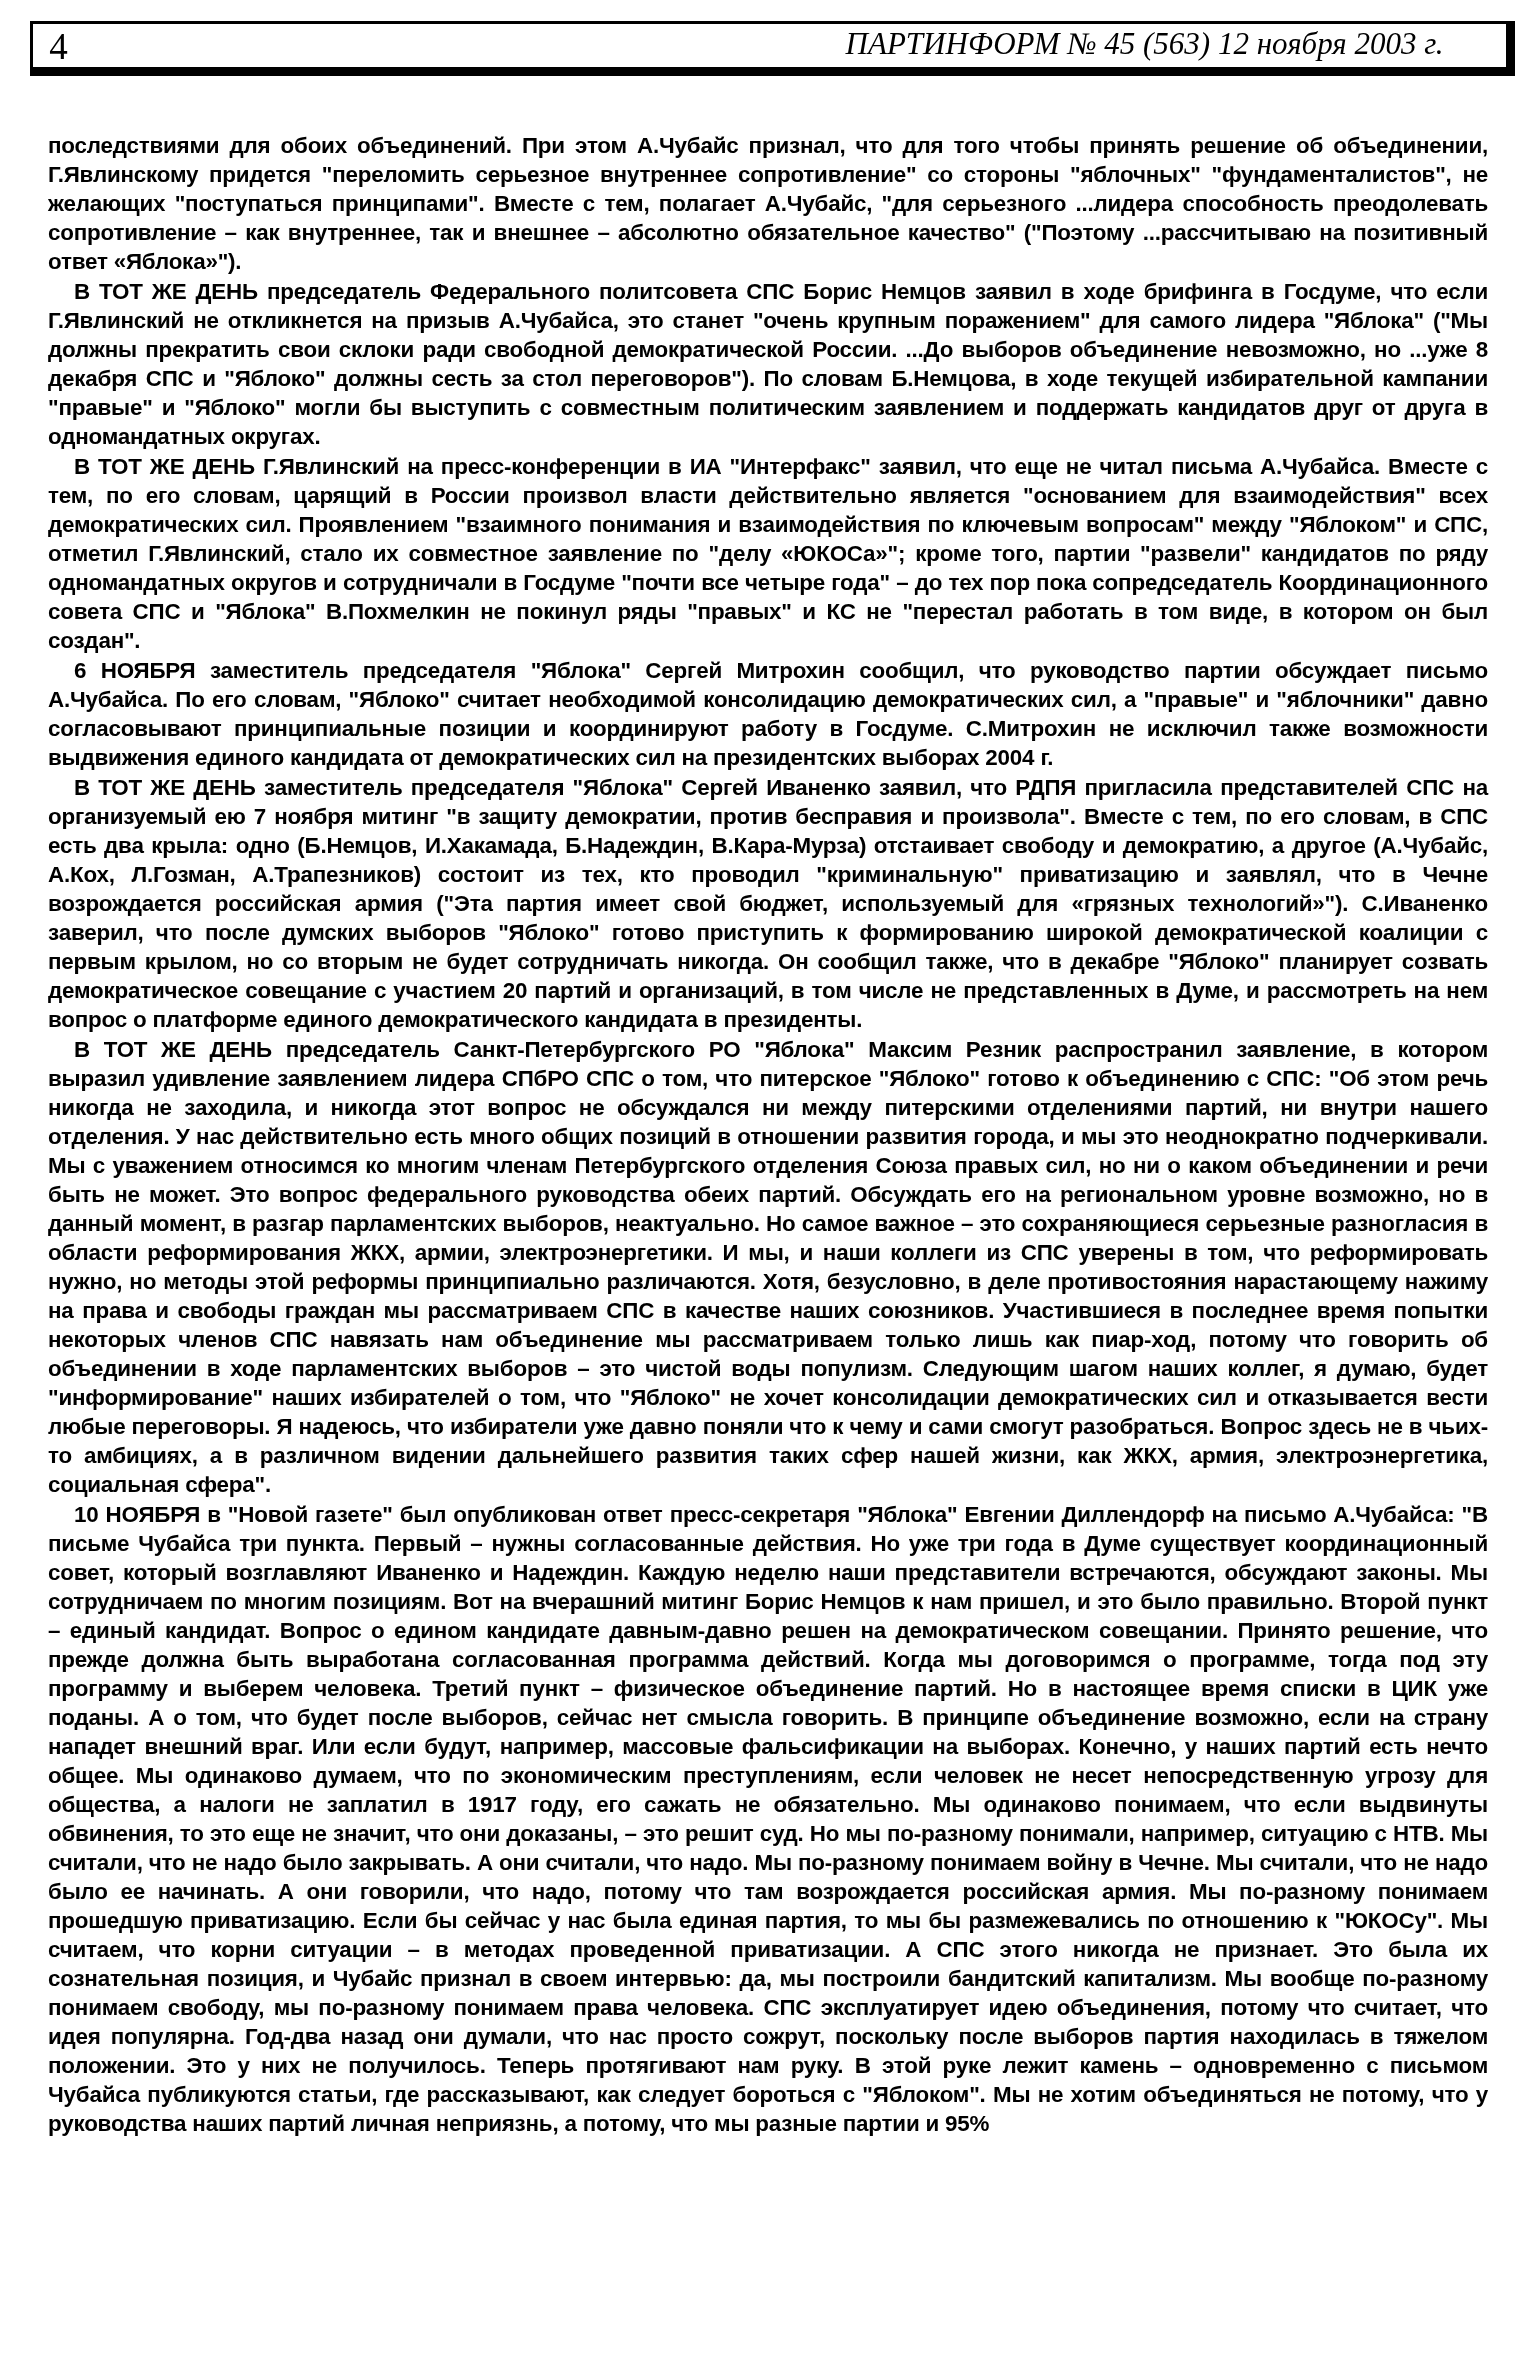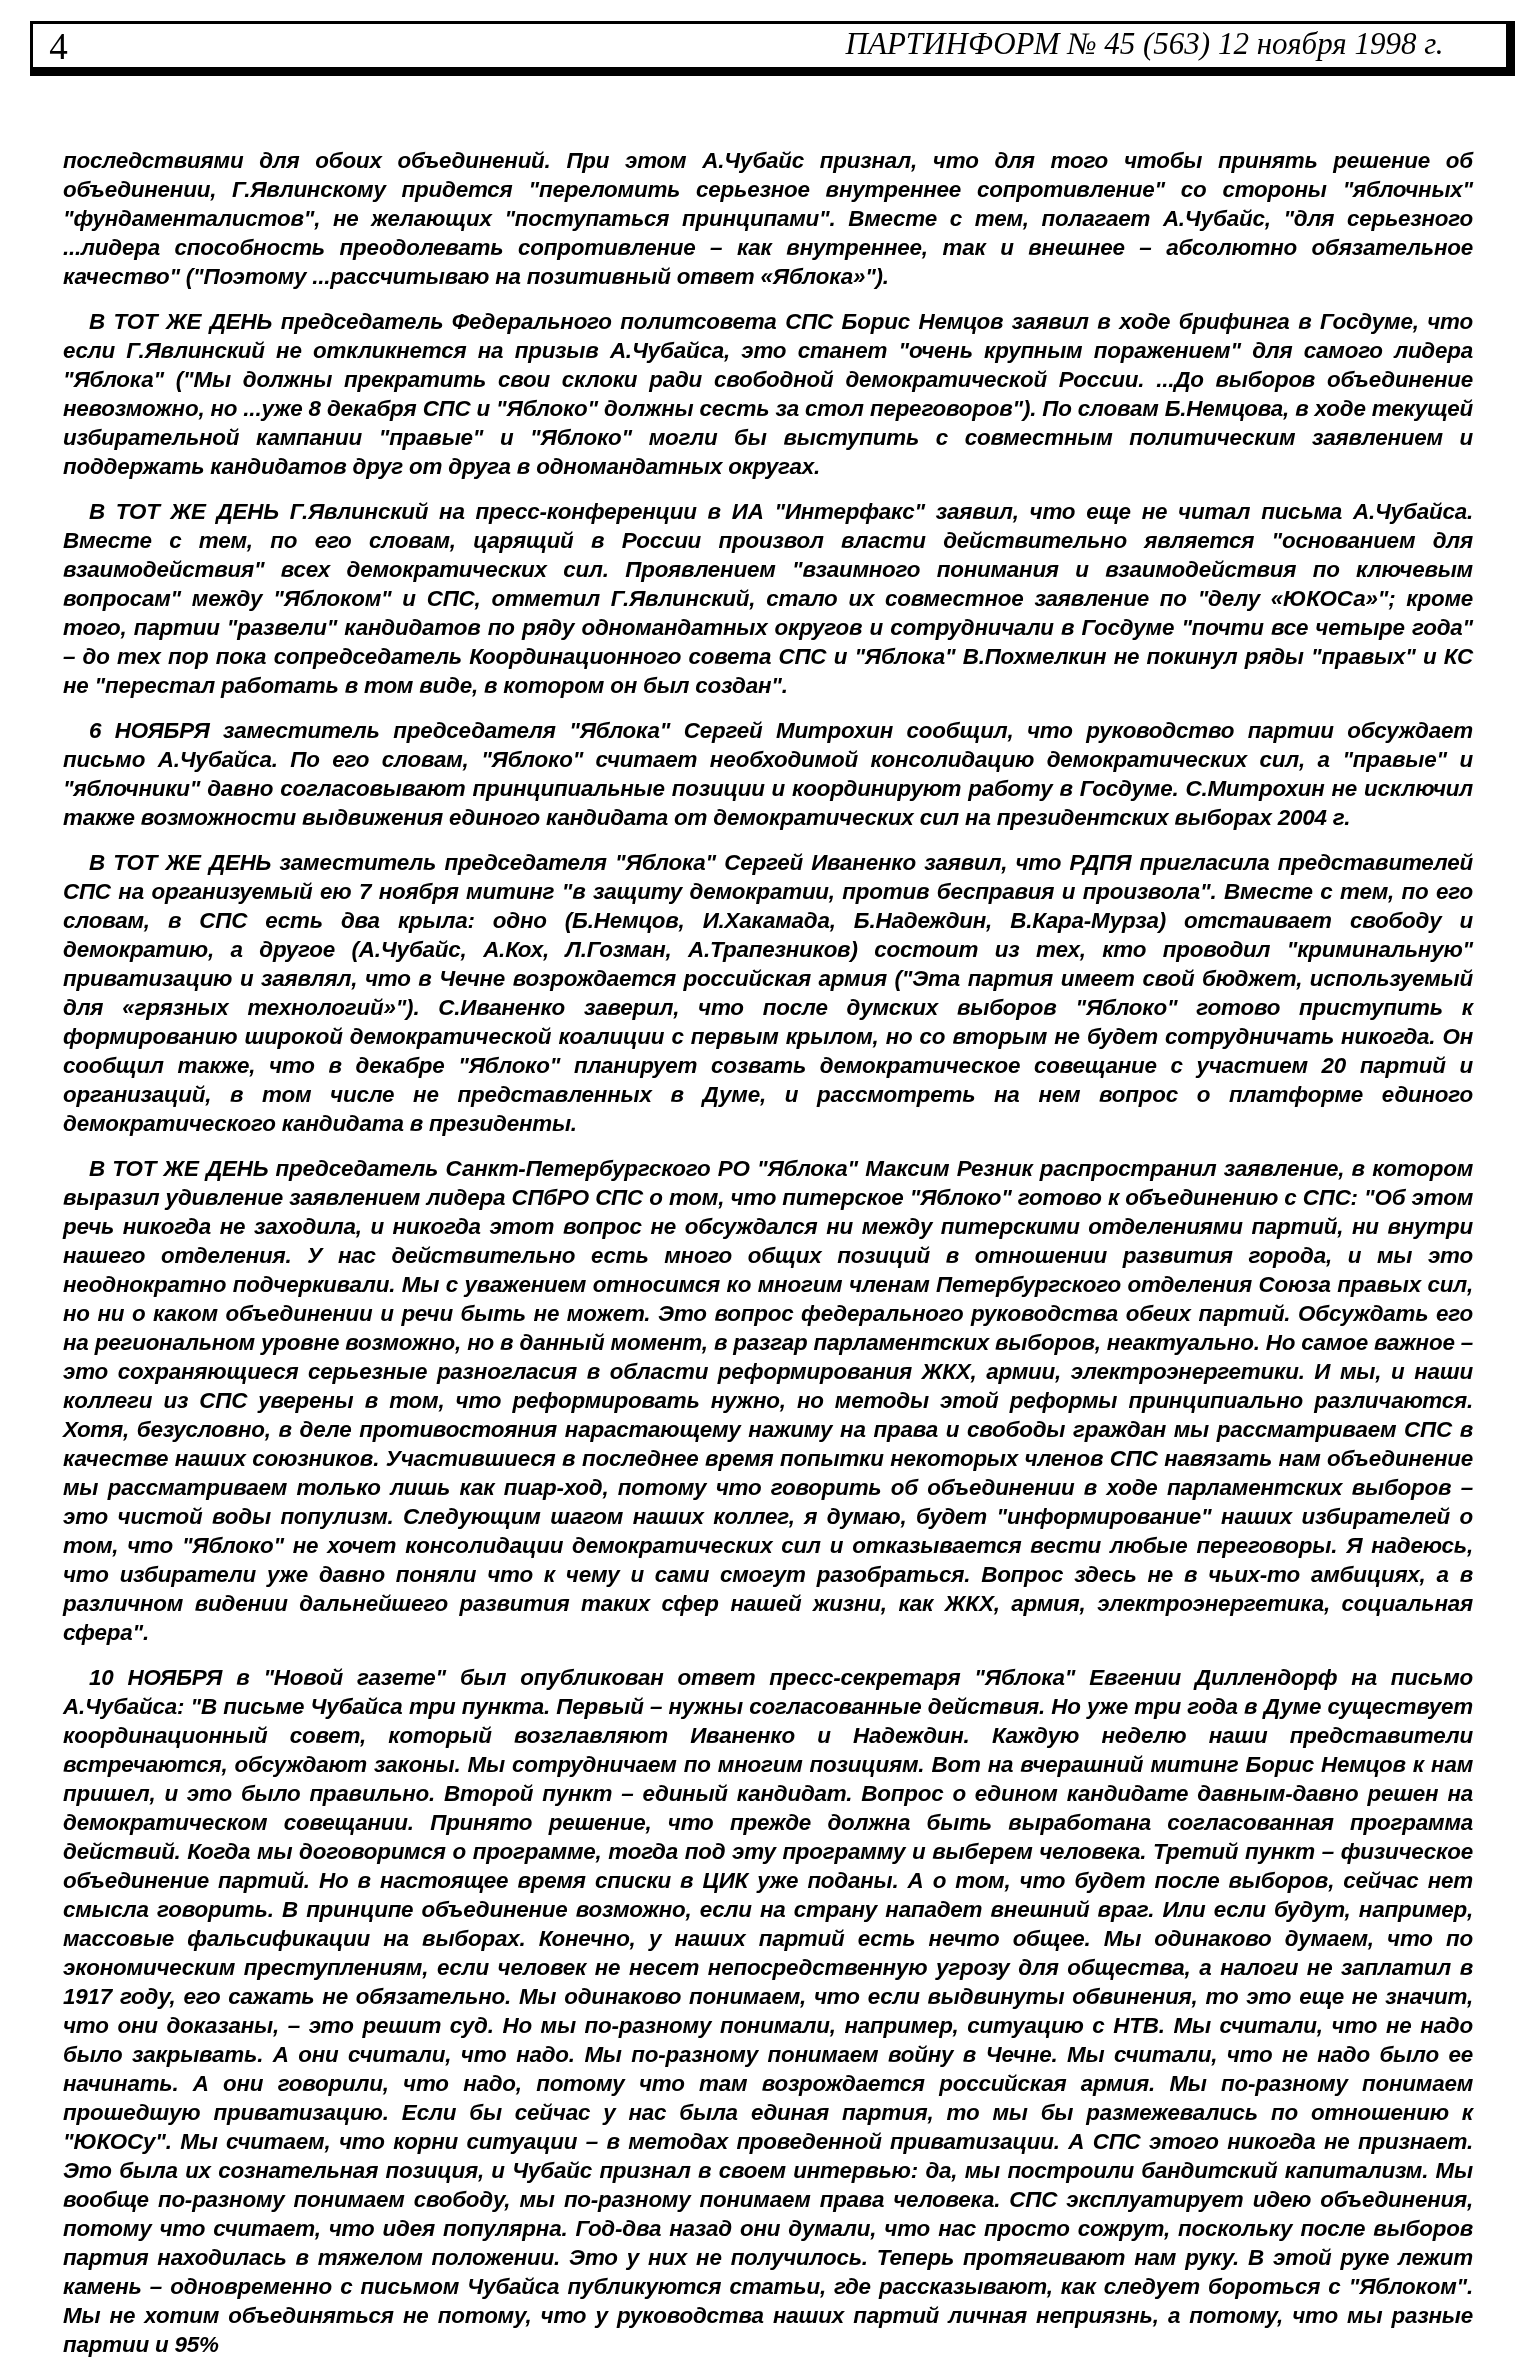--- a/index.html
+++ b/index.html
@@ -44,31 +44,31 @@
   .body-text {
     position: absolute;
     left: 47px; top: 130px;
     width: 1442px;
     font-weight: 700;
     font-size: 22.4px;
     line-height: 29px;
     letter-spacing: -0.2px;
     text-align: justify;
   }
-  .para { margin: 16px; text-indent: 26px; font-style: italic; }
+  .para { margin: 1px; text-indent: 26px; }
   .para.first { text-indent: 0; }
   .lead { font-weight: 700; }
 </style>
 </head>
 <body>
 
 <div class="page">
   <header class="header-box">
     <span class="page-num">4</span>
-    <span class="header-title">ПАРТИНФОРМ № 45 (563) 12 ноября 1998 г.</span>
+    <span class="header-title">ПАРТИНФОРМ № 45 (563) 12 ноября 2003 г.</span>
   </header>
 
   <main class="body-text">
       <p class="para first"><span>последствиями для обоих объединений. При этом А.Чубайс признал, что для того чтобы принять решение об объединении, Г.Явлинскому придется "переломить серьезное внутреннее сопротивление" со стороны "яблочных" "фундаменталистов", не желающих "поступаться принципами". Вместе с тем, полагает А.Чубайс, "для серьезного ...лидера способность преодолевать сопротивление – как внутреннее, так и внешнее – абсолютно обязательное качество" ("Поэтому ...рассчитываю на позитивный ответ «Яблока»").</span></p>
       <p class="para"><b class="lead">В ТОТ ЖЕ ДЕНЬ</b> <span>председатель Федерального политсовета СПС Борис Немцов заявил в ходе брифинга в Госдуме, что если Г.Явлинский не откликнется на призыв А.Чубайса, это станет "очень крупным поражением" для самого лидера "Яблока" ("Мы должны прекратить свои склоки ради свободной демократической России. ...До выборов объединение невозможно, но ...уже 8 декабря СПС и "Яблоко" должны сесть за стол переговоров"). По словам Б.Немцова, в ходе текущей избирательной кампании "правые" и "Яблоко" могли бы выступить с совместным политическим заявлением и поддержать кандидатов друг от друга в одномандатных округах.</span></p>
       <p class="para"><b class="lead">В ТОТ ЖЕ ДЕНЬ</b> <span>Г.Явлинский на пресс-конференции в ИА "Интерфакс" заявил, что еще не читал письма А.Чубайса. Вместе с тем, по его словам, царящий в России произвол власти действительно является "основанием для взаимодействия" всех демократических сил. Проявлением "взаимного понимания и взаимодействия по ключевым вопросам" между "Яблоком" и СПС, отметил Г.Явлинский, стало их совместное заявление по "делу «ЮКОСа»"; кроме того, партии "развели" кандидатов по ряду одномандатных округов и сотрудничали в Госдуме "почти все четыре года" – до тех пор пока сопредседатель Координационного совета СПС и "Яблока" В.Похмелкин не покинул ряды "правых" и КС не "перестал работать в том виде, в котором он был создан".</span></p>
       <p class="para"><b class="lead">6 НОЯБРЯ</b> <span>заместитель председателя "Яблока" Сергей Митрохин сообщил, что руководство партии обсуждает письмо А.Чубайса. По его словам, "Яблоко" считает необходимой консолидацию демократических сил, а "правые" и "яблочники" давно согласовывают принципиальные позиции и координируют работу в Госдуме. С.Митрохин не исключил также возможности выдвижения единого кандидата от демократических сил на президентских выборах 2004 г.</span></p>
       <p class="para"><b class="lead">В ТОТ ЖЕ ДЕНЬ</b> <span>заместитель председателя "Яблока" Сергей Иваненко заявил, что РДПЯ пригласила представителей СПС на организуемый ею 7 ноября митинг "в защиту демократии, против бесправия и произвола". Вместе с тем, по его словам, в СПС есть два крыла: одно (Б.Немцов, И.Хакамада, Б.Надеждин, В.Кара-Мурза) отстаивает свободу и демократию, а другое (А.Чубайс, А.Кох, Л.Гозман, А.Трапезников) состоит из тех, кто проводил "криминальную" приватизацию и заявлял, что в Чечне возрождается российская армия ("Эта партия имеет свой бюджет, используемый для «грязных технологий»"). С.Иваненко заверил, что после думских выборов "Яблоко" готово приступить к формированию широкой демократической коалиции с первым крылом, но со вторым не будет сотрудничать никогда. Он сообщил также, что в декабре "Яблоко" планирует созвать демократическое совещание с участием 20 партий и организаций, в том числе не представленных в Думе, и рассмотреть на нем вопрос о платформе единого демократического кандидата в президенты.</span></p>
       <p class="para"><b class="lead">В ТОТ ЖЕ ДЕНЬ</b> <span>председатель Санкт-Петербургского РО "Яблока" Максим Резник распространил заявление, в котором выразил удивление заявлением лидера СПбРО СПС о том, что питерское "Яблоко" готово к объединению с СПС: "Об этом речь никогда не заходила, и никогда этот вопрос не обсуждался ни между питерскими отделениями партий, ни внутри нашего отделения. У нас действительно есть много общих позиций в отношении развития города, и мы это неоднократно подчеркивали. Мы с уважением относимся ко многим членам Петербургского отделения Союза правых сил, но ни о каком объединении и речи быть не может. Это вопрос федерального руководства обеих партий. Обсуждать его на региональном уровне возможно, но в данный момент, в разгар парламентских выборов, неактуально. Но самое важное – это сохраняющиеся серьезные разногласия в области реформирования ЖКХ, армии, электроэнергетики. И мы, и наши коллеги из СПС уверены в том, что реформировать нужно, но методы этой реформы принципиально различаются. Хотя, безусловно, в деле противостояния нарастающему нажиму на права и свободы граждан мы рассматриваем СПС в качестве наших союзников. Участившиеся в последнее время попытки некоторых членов СПС навязать нам объединение мы рассматриваем только лишь как пиар-ход, потому что говорить об объединении в ходе парламентских выборов – это чистой воды популизм. Следующим шагом наших коллег, я думаю, будет "информирование" наших избирателей о том, что "Яблоко" не хочет консолидации демократических сил и отказывается вести любые переговоры. Я надеюсь, что избиратели уже давно поняли что к чему и сами смогут разобраться. Вопрос здесь не в чьих-то амбициях, а в различном видении дальнейшего развития таких сфер нашей жизни, как ЖКХ, армия, электроэнергетика, социальная сфера".</span></p>
       <p class="para"><b class="lead">10 НОЯБРЯ</b> <span>в "Новой газете" был опубликован ответ пресс-секретаря "Яблока" Евгении Диллендорф на письмо А.Чубайса: "В письме Чубайса три пункта. Первый – нужны согласованные действия. Но уже три года в Думе существует координационный совет, который возглавляют Иваненко и Надеждин. Каждую неделю наши представители встречаются, обсуждают законы. Мы сотрудничаем по многим позициям. Вот на вчерашний митинг Борис Немцов к нам пришел, и это было правильно. Второй пункт – единый кандидат. Вопрос о едином кандидате давным-давно решен на демократическом совещании. Принято решение, что прежде должна быть выработана согласованная программа действий. Когда мы договоримся о программе, тогда под эту программу и выберем человека. Третий пункт – физическое объединение партий. Но в настоящее время списки в ЦИК уже поданы. А о том, что будет после выборов, сейчас нет смысла говорить. В принципе объединение возможно, если на страну нападет внешний враг. Или если будут, например, массовые фальсификации на выборах. Конечно, у наших партий есть нечто общее. Мы одинаково думаем, что по экономическим преступлениям, если человек не несет непосредственную угрозу для общества, а налоги не заплатил в 1917 году, его сажать не обязательно. Мы одинаково понимаем, что если выдвинуты обвинения, то это еще не значит, что они доказаны, – это решит суд. Но мы по-разному понимали, например, ситуацию с НТВ. Мы считали, что не надо было закрывать. А они считали, что надо. Мы по-разному понимаем войну в Чечне. Мы считали, что не надо было ее начинать. А они говорили, что надо, потому что там возрождается российская армия. Мы по-разному понимаем прошедшую приватизацию. Если бы сейчас у нас была единая партия, то мы бы размежевались по отношению к "ЮКОСу". Мы считаем, что корни ситуации – в методах проведенной приватизации. А СПС этого никогда не признает. Это была их сознательная позиция, и Чубайс признал в своем интервью: да, мы построили бандитский капитализм. Мы вообще по-разному понимаем свободу, мы по-разному понимаем права человека. СПС эксплуатирует идею объединения, потому что считает, что идея популярна. Год-два назад они думали, что нас просто сожрут, поскольку после выборов партия находилась в тяжелом положении. Это у них не получилось. Теперь протягивают нам руку. В этой руке лежит камень – одновременно с письмом Чубайса публикуются статьи, где рассказывают, как следует бороться с "Яблоком". Мы не хотим объединяться не потому, что у руководства наших партий личная неприязнь, а потому, что мы разные партии и 95%</span></p>

